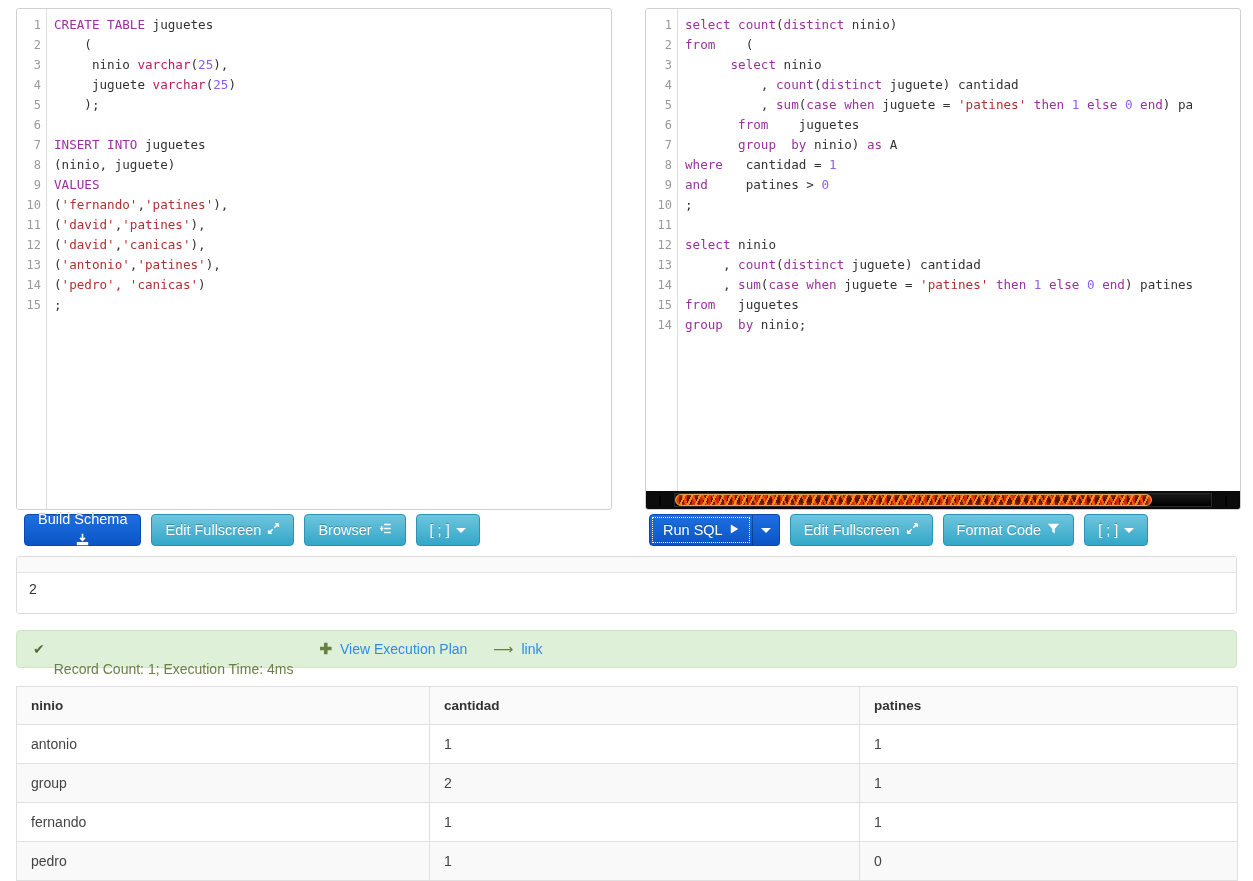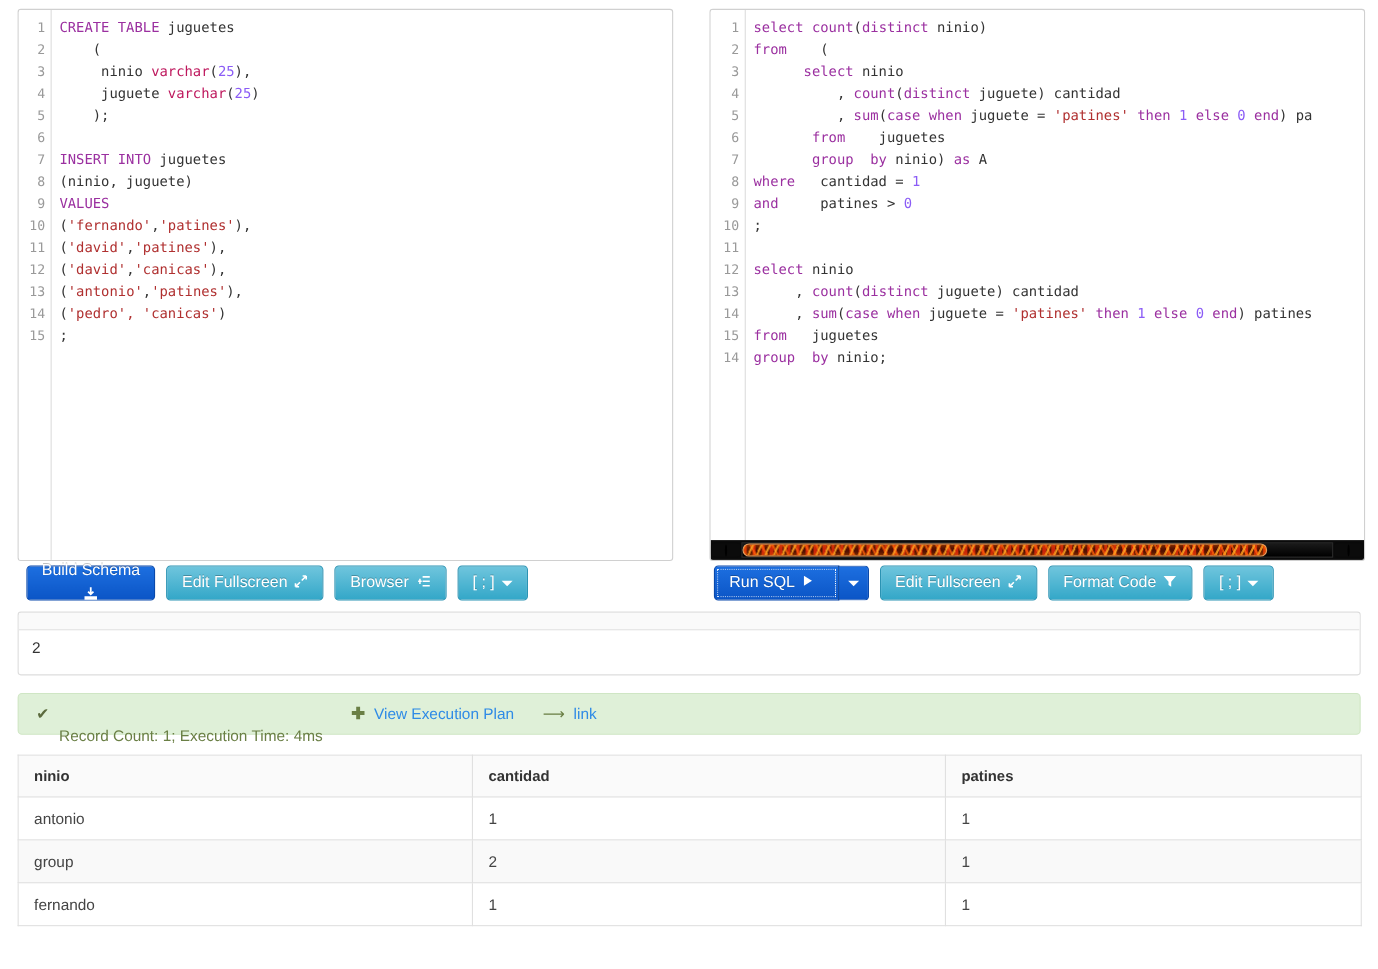--- a/index.html
+++ b/index.html
@@ -124,21 +124,21 @@
   .btn-teal {
     background: linear-gradient(#6fc5dd, #33a7c8);
     border-color: #2b93b3;
   }
   .btn-run {
     background: linear-gradient(#1d6fe0, #0b55c6);
     border-color: #0a49ab;
     border-top-right-radius: 0; border-bottom-right-radius: 0;
     outline: 1px dotted #fff;
     outline-offset: -4px;
-    padding-right: 22px;
+    padding-right: 12px;
     text-align: center;
   }
   .btn-run-caret {
     background: linear-gradient(#1d6fe0, #0b55c6);
     border-color: #0a49ab;
     border-left: 1px solid rgba(0,0,0,.3);
     border-top-left-radius: 0; border-bottom-left-radius: 0;
     width: 28px; padding: 0;
     margin-left: -1px;
   }
@@ -380,16 +380,21 @@
         <tr>
           <td class="col-0">group</td>
           <td class="col-1">2</td>
           <td class="col-2">1</td>
         </tr>
         <tr>
           <td class="col-0">fernando</td>
           <td class="col-1">1</td>
           <td class="col-2">1</td>
         </tr>
+        <tr>
+          <td class="col-0">pedro</td>
+          <td class="col-1">1</td>
+          <td class="col-2">0</td>
+        </tr>
       </tbody>
   </table>
 
 </div>
 
 </body></html>

